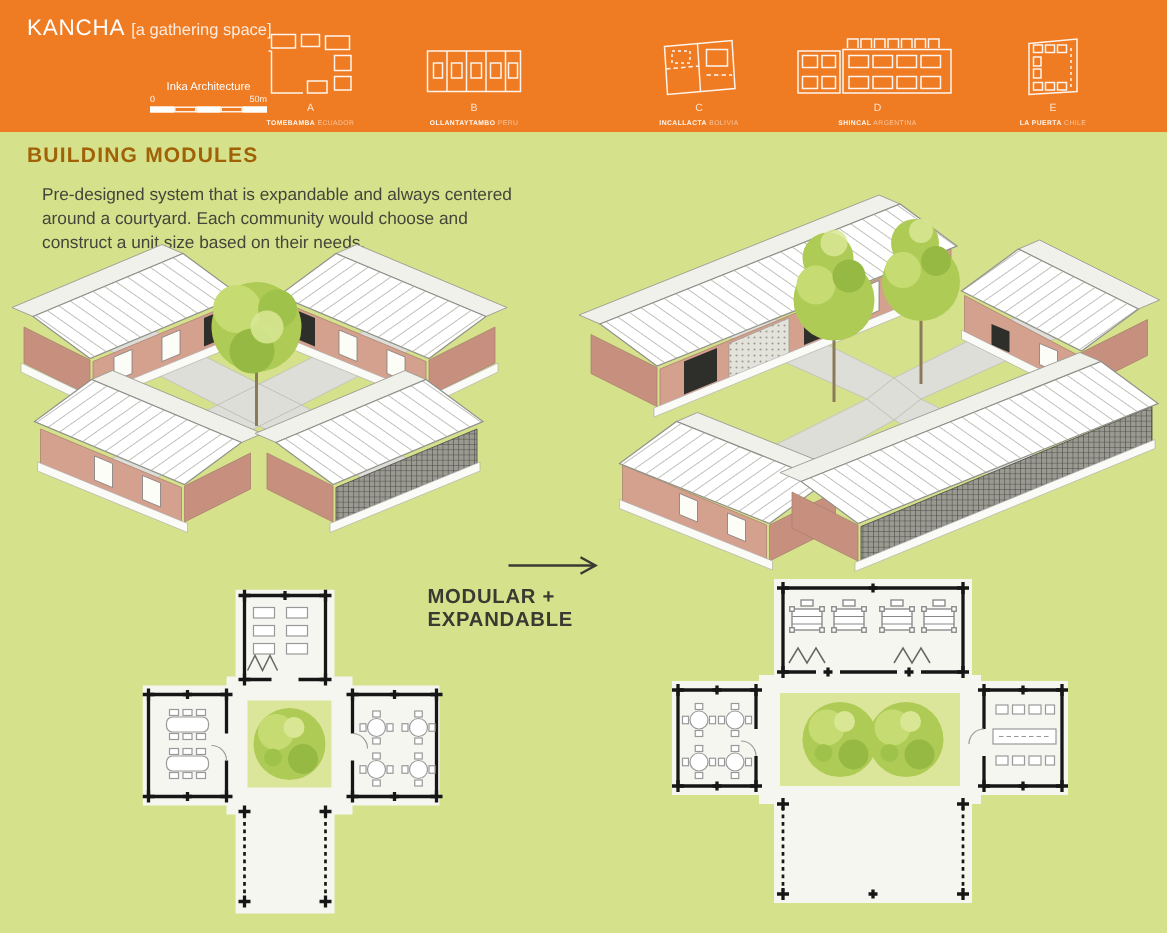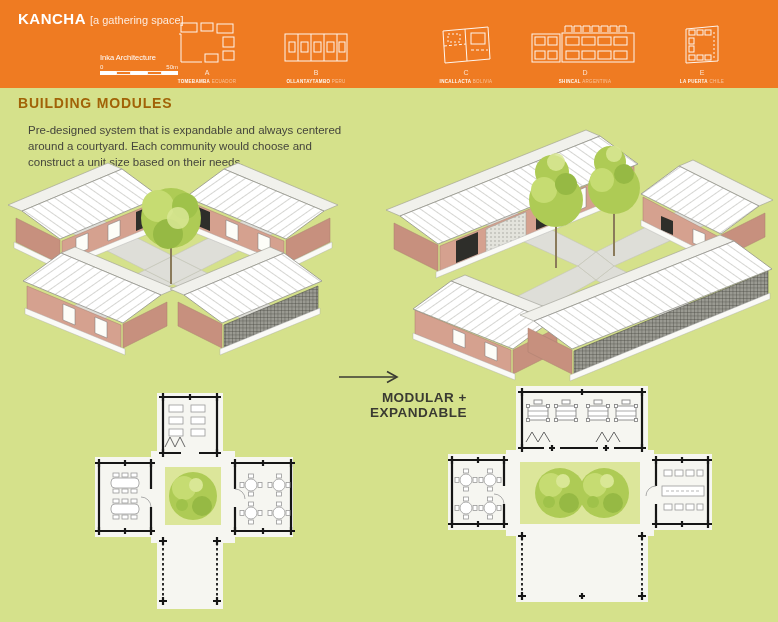--- a/index.html
+++ b/index.html
@@ -1,41 +1,41 @@
 <!DOCTYPE html>
 <html><head>
 <meta charset="utf-8">
 <style>
   html,body{margin:0;padding:0;background:#D5E18B;}
   .page{position:relative;width:778px;height:622px;background:#D5E18B;overflow:hidden;
         font-family:"Liberation Sans",sans-serif;}
   
   .header{position:absolute;left:0;top:0;width:778px;height:88px;background:#EF7B22;}
   .title-block{position:absolute;left:18px;top:10px;color:#fff;white-space:nowrap;}
-  .title{font-size:15px;font-weight:bold;letter-spacing:.5px;text-align:center;}
+  .title{font-size:15px;font-weight:normal;letter-spacing:.5px;text-align:center;}
   .subtitle{font-size:11px;font-weight:normal;opacity:.85;margin-left:4px;text-align:center;}
   .ref-block{position:absolute;left:100px;top:53px;width:78px;color:#fff;}
-  .ref-label{font-size:7.5px;text-align:left;white-space:nowrap;}
+  .ref-label{font-size:7.5px;text-align:center;white-space:nowrap;}
   .scale-nums{display:flex;justify-content:space-between;font-size:6px;margin-top:2px;opacity:.9;}
   .scale-bar{display:flex;height:3.5px;margin-top:1px;}
   .scale-bar span{flex:1;border:0.5px solid rgba(255,255,255,.9);}
   .scale-bar span:nth-child(odd){background:#fff;}
   .thumb{position:absolute;top:12px;width:120px;height:72px;display:flex;flex-direction:column;
          align-items:center;justify-content:flex-end;}
   .thumb svg{display:block;}
   .thumb-letter{font-size:7px;color:rgba(255,255,255,.8);margin-top:3px;line-height:1;}
   .thumb-caption{font-size:4.5px;margin-top:4px;letter-spacing:.3px;white-space:nowrap;line-height:1;}
   .thumb-caption .site{color:rgba(255,255,255,.95);font-weight:bold;}
   .thumb-caption .country{color:rgba(255,255,255,.55);}
   
   .section-heading{position:absolute;left:18px;top:95px;margin:0;font-size:14px;font-weight:bold;
                    letter-spacing:.8px;color:#a16207;}
   .section-desc{position:absolute;left:18px;top:112px;width:322px;margin:10px;font-size:11.5px;
                 line-height:1.4;color:#45453C;}
-  .transition-label{position:absolute;left:285px;top:390px;width:182px;text-align:right;
+  .transition-label{position:absolute;left:285px;top:390px;width:182px;text-align:left;
                     font-size:13.5px;font-weight:600;letter-spacing:.5px;color:#3A3A32;}
   .axon,.plan,.arrow{position:absolute;}
 </style>
 </head>
 <body>
 
 <div class="page">
 
   <div class="header">
     <div class="title-block">

